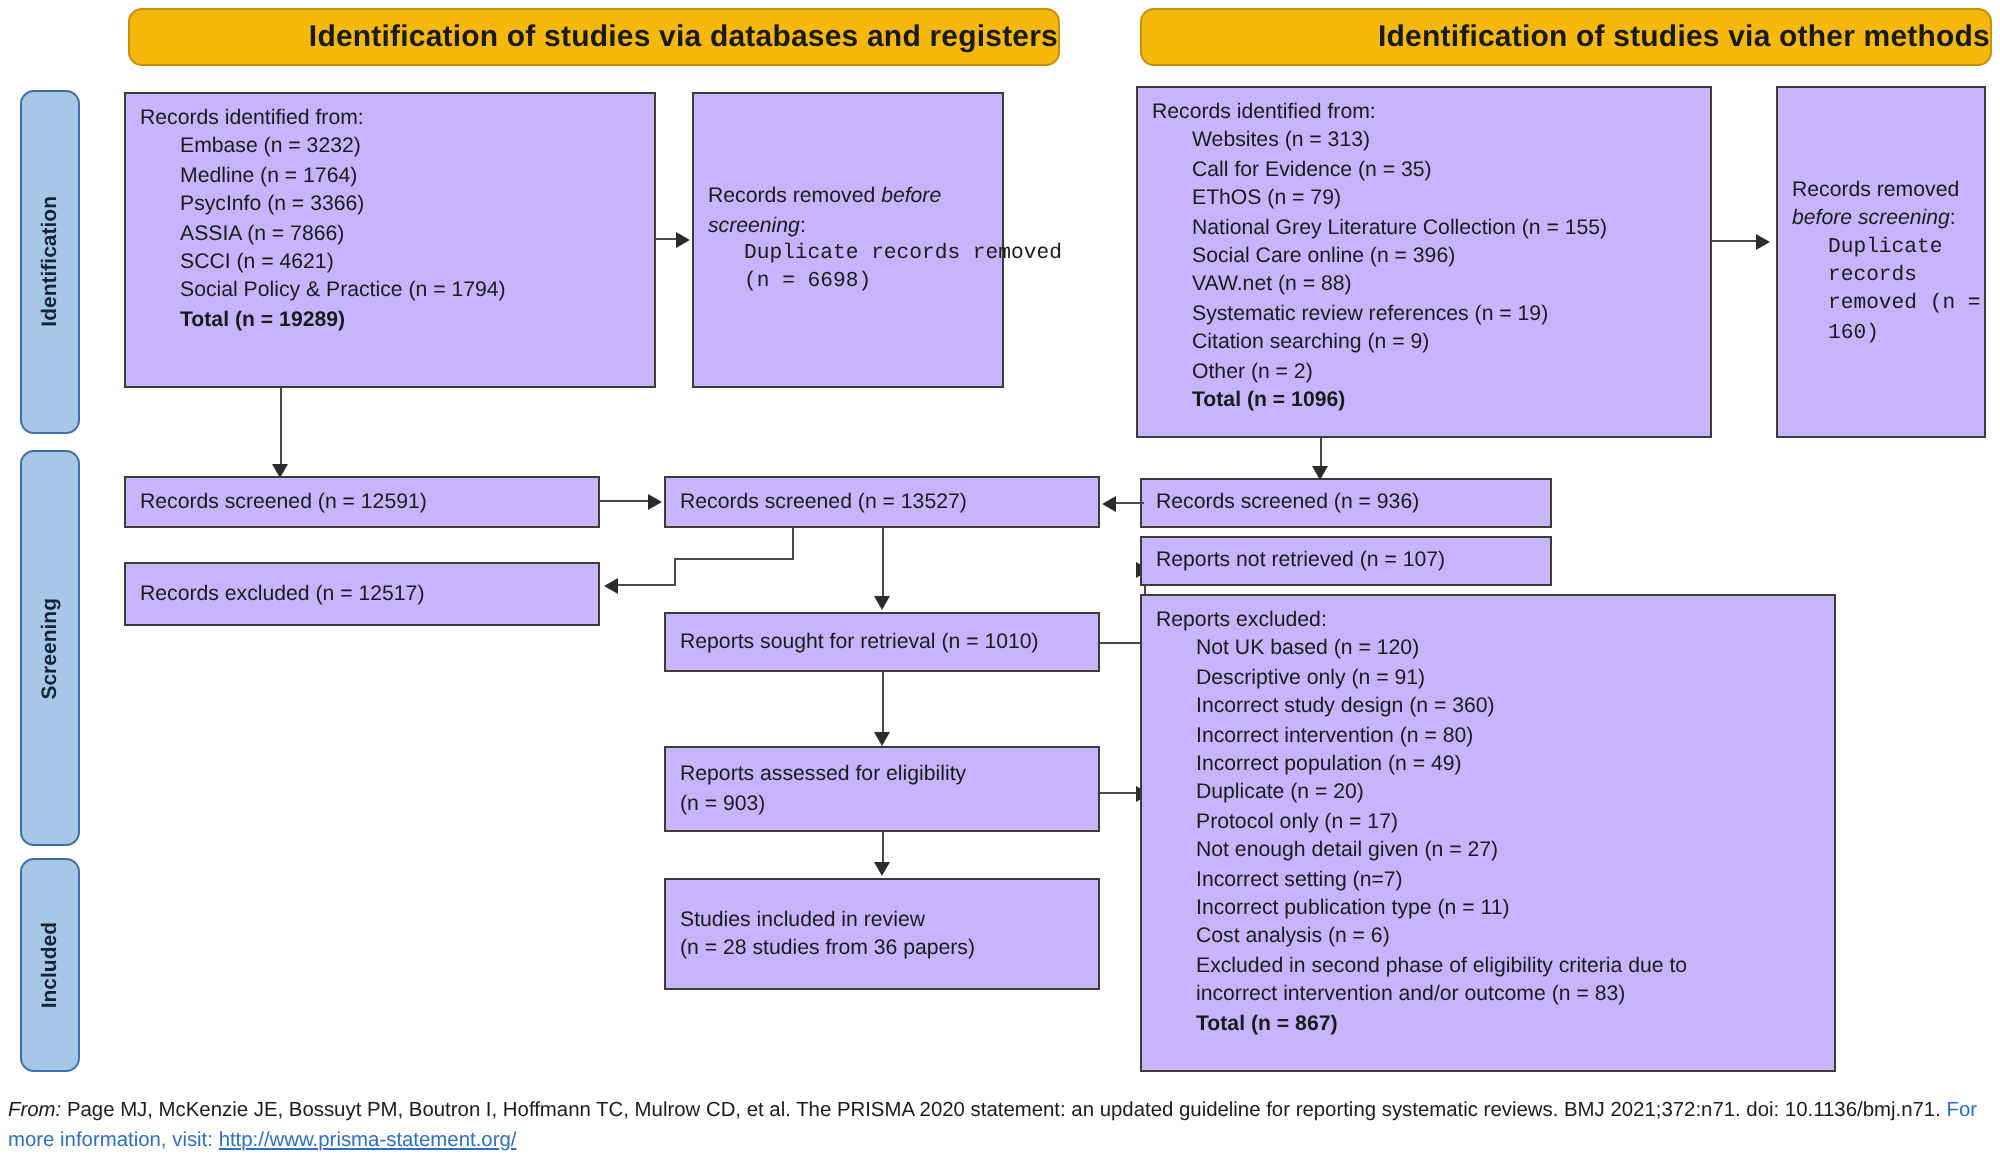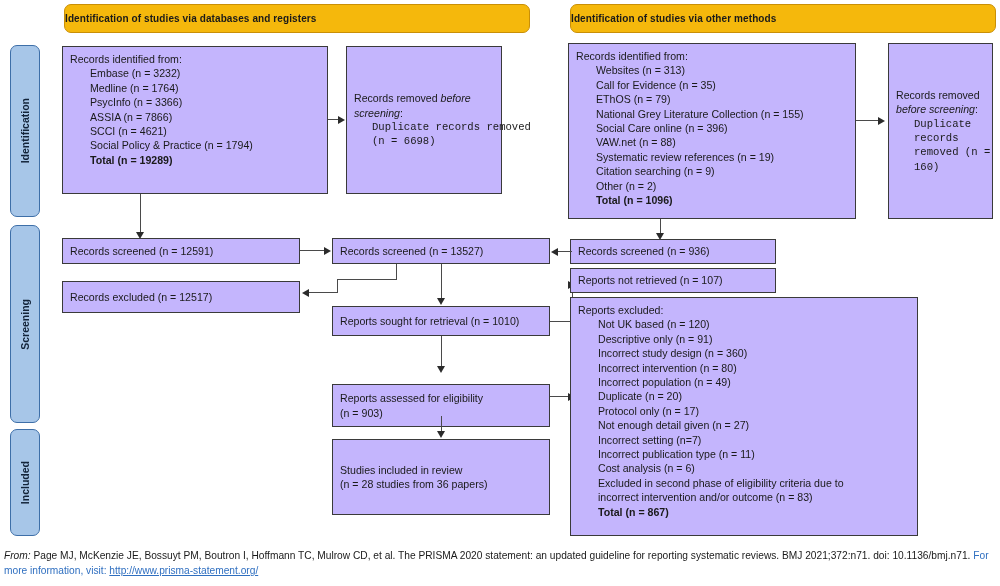--- a/index.html
+++ b/index.html
@@ -20,26 +20,27 @@
   }
 
   
   .hdr {
     position: absolute;
     background: #F5B80C;
     border: 1px solid #C98F06;
     border-radius: 7px;
     color: #1a1a1a;
     font-weight: bold;
-    font-size: 10px;
+    font-size: 15px;
     display: flex;
     align-items: center;
-    justify-content: flex-start;
+    justify-content: flex-end;
     text-align: center;
     letter-spacing: .1px;
+    padding-left: 36px;
   }
 
   
   .stageband {
     position: absolute;
     background: #A7C6E8;
     border: 1px solid #3E6FA8;
     border-radius: 7px;
     display: flex;
     align-items: center;
@@ -216,32 +217,32 @@
   </div>
 
   <div class="ln-h" style="left:550px; top:321px; width:23px;"></div>
   <div class="ln-v" style="left:572px; top:284px; height:38px;"></div>
   <div class="ln-h" style="left:572px; top:284px; width:-0px;"></div>
   <div class="arw right" style="left:568px; top:280.5px;"></div>
 
   <div class="ln-v" style="left:441px; top:336px; height:32px;"></div>
   <div class="arw down" style="left:437px; top:366px;"></div>
 
-  <div class="box vcenter" style="left:332px; top:373px; width:218px; height:43px;margin-top:11px;">
+  <div class="box vcenter" style="left:332px; top:373px; width:218px; height:43px;">
     <div class="ln">Reports assessed for eligibility</div>
     <div class="ln">(n = 903)</div>
   </div>
 
   <div class="ln-h" style="left:550px; top:396px; width:20px;"></div>
   <div class="arw right" style="left:568px; top:392.5px;"></div>
 
   <div class="ln-v" style="left:441px; top:416px; height:18px;"></div>
   <div class="arw down" style="left:437px; top:431px;"></div>
 
-  <div class="box vcenter" style="left:332px; top:439px; width:218px; height:76px;">
+  <div class="box vcenter" style="left:332px; top:439px; width:218px; height:56px;">
     <div class="ln">Studies included in review</div>
     <div class="ln">(n = 28 studies from 36 papers)</div>
   </div>
 
   <div class="box vcenter" style="left:570px; top:239px; width:206px; height:25px;">
     <div class="ln">Records screened (n = 936)</div>
   </div>
 
   <div class="ln-h" style="left:558px; top:251px; width:14px;"></div>
   <div class="arw left" style="left:551px; top:247.5px;"></div>

